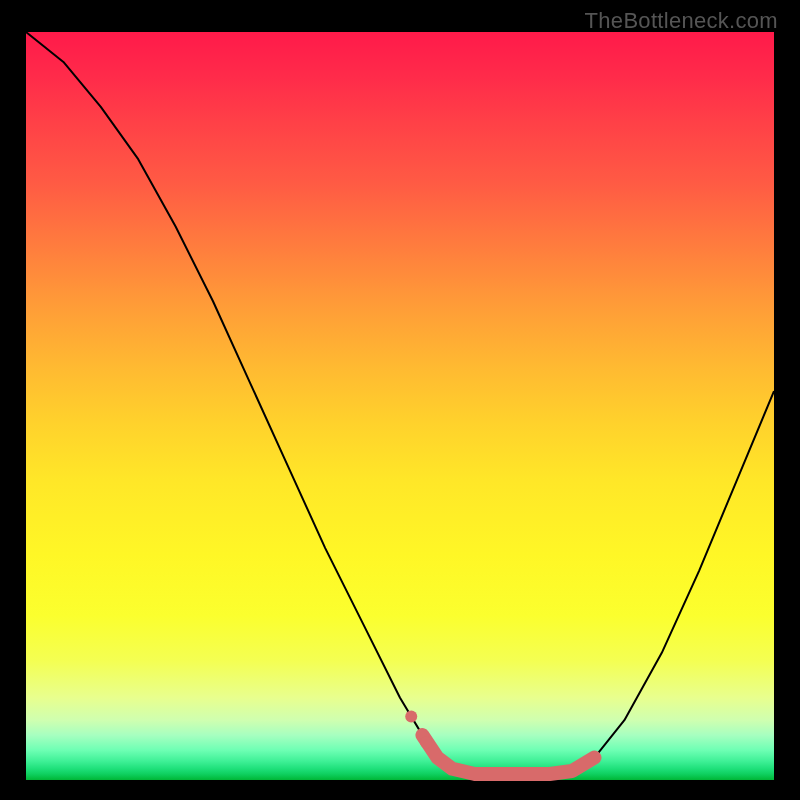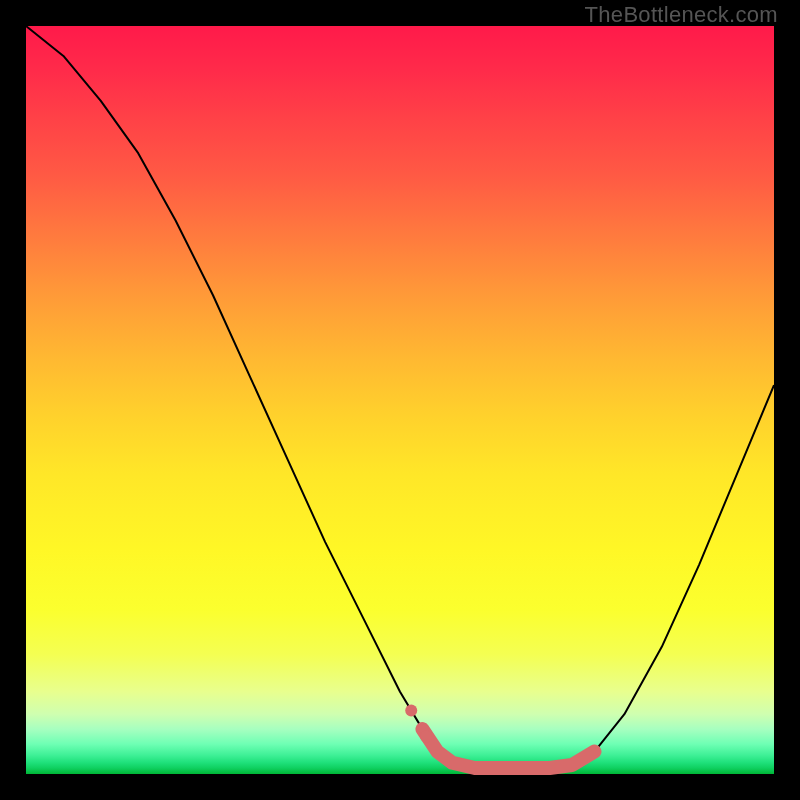--- a/index.html
+++ b/index.html
@@ -6,21 +6,21 @@
     margin: 0;
     padding: 0;
     width: 800px;
     height: 800px;
     background: #000;
     overflow: hidden;
     font-family: -apple-system, BlinkMacSystemFont, "Segoe UI", Arial, sans-serif;
   }
   .chart-container {
     position: absolute;
-    top: 0;
+    top: 6px;
     left: 0;
     width: 800px;
     height: 604px;
   }
   .plot-area {
     position: absolute;
     top: 26px;
     left: 26px;
     width: 748px;
     height: 748px;

